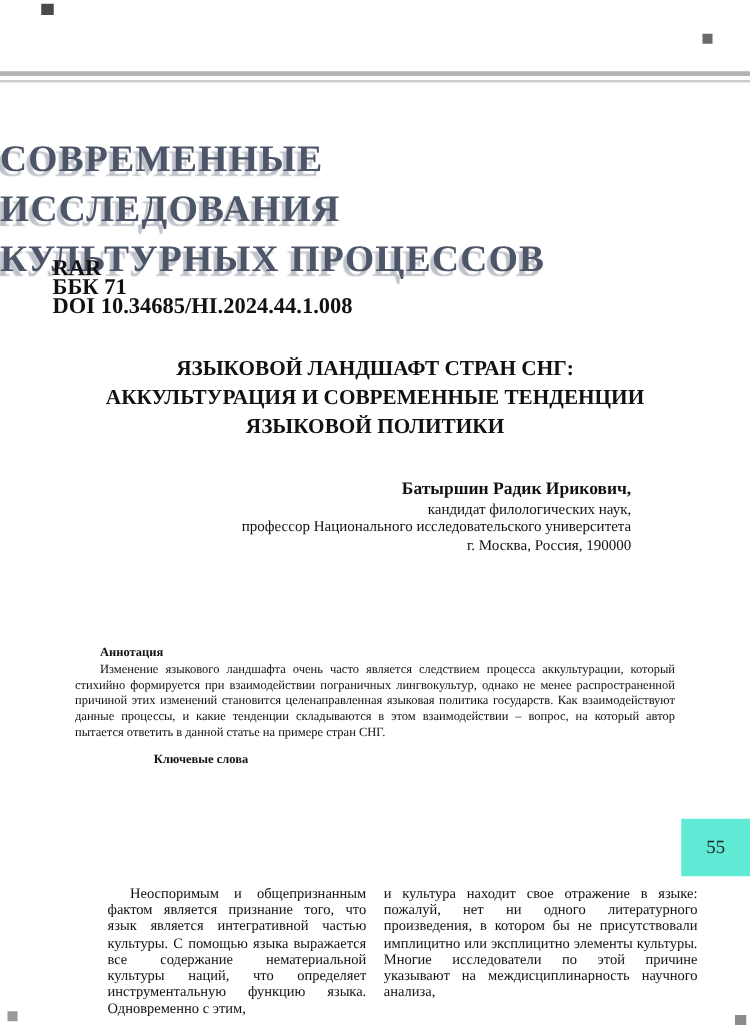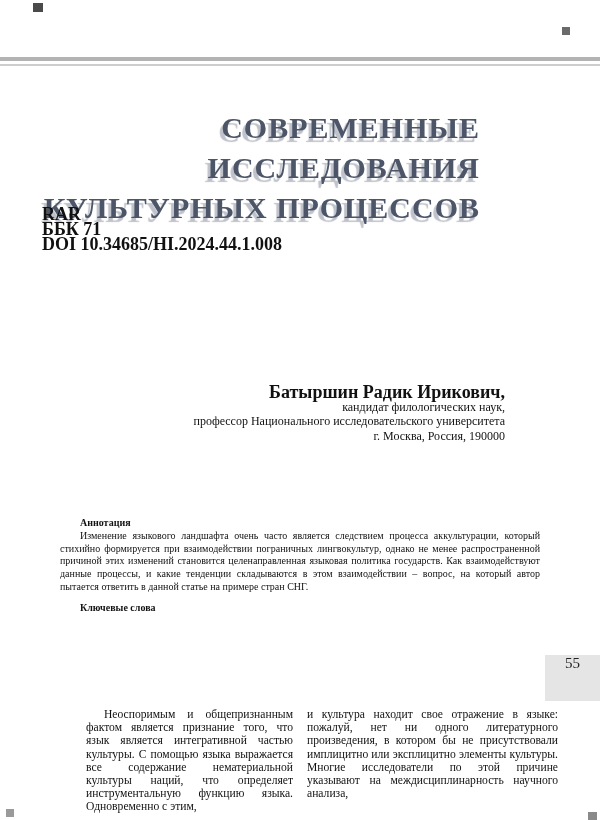--- a/index.html
+++ b/index.html
@@ -18,21 +18,21 @@
   .mark-bl{left:6px;top:809px;width:8px;height:8px;background:#9a9a9a;}
   .mark-br{left:588px;top:812px;width:9px;height:8px;background:#8a8a8a;}
 
   .toprule{position:absolute;left:0;top:57px;width:600px;}
   .toprule .rule-thick{height:4px;background:#b3b3b3;}
   .toprule .rule-gap{height:3px;background:#ffffff;}
   .toprule .rule-thin{height:2px;background:#cdcdcd;}
 
   .journal-title{
     position:absolute;left:0;top:108px;width:480px;
-    text-align:right;
+    text-align:left;
     font-size:30px;font-weight:bold;line-height:40px;
     letter-spacing:1px;
     color:#4d5668;
     text-shadow:-3px 4px 1px #bfc2ca;
     margin:0;
   }
 
   .meta-block{
     position:absolute;left:42px;top:207px;
     font-size:18px;font-weight:bold;line-height:15px;
@@ -44,35 +44,35 @@
     text-align:center;
     font-size:17px;font-weight:bold;line-height:23px;
     color:#121212;margin:0;
   }
 
   .author-block{
     position:absolute;right:95px;top:385px;width:400px;
     text-align:right;
     font-size:12px;line-height:14.5px;color:#111;
   }
-  .author-block .author-name{font-weight:bold;font-size:18px;}
+  .author-block .author-name{font-weight:bold;font-size:14px;}
 
   .abstract-block{
     position:absolute;left:60px;top:517px;width:480px;
     font-size:10px;line-height:12.8px;
     text-align:justify;color:#111;
   }
   .abstract-block .section-heading{font-weight:bold;text-indent:20px;}
   .abstract-block p{margin:0;text-indent:20px;}
-  .keywords-block{margin-top:8px;}
+  .keywords-block{margin-top:8px;margin-left:43px;}
 
   .page-number-box{
     position:absolute;left:545px;top:655px;width:55px;height:46px;
-    background:#e5e5e5;
-    display:flex;justify-content:center;
+    background:#5eead4;
+    display:flex;align-items:center;justify-content:center;
     font-size:15px;color:#222;
   }
 
   .body-columns{
     position:absolute;left:42px;top:708px;width:516px;
     display:flex;gap:14px;
     font-size:11.6px;line-height:13.2px;
     text-align:justify;color:#111;
   }
   .body-columns .col{width:251px;}
@@ -99,20 +99,25 @@
     <span style="display:block">СОВРЕМЕННЫЕ ИССЛЕДОВАНИЯ</span>
     <span style="display:block">КУЛЬТУРНЫХ ПРОЦЕССОВ</span>
   </h1>
 
   <div class="meta-block">
     <div>RAR</div>
     <div>ББК 71</div>
     <div>DOI 10.34685/HI.2024.44.1.008</div>
   </div>
 
+  <h2 class="article-title">
+    <span style="display:block">ЯЗЫКОВОЙ ЛАНДШАФТ СТРАН СНГ:</span>
+    <span style="display:block">АККУЛЬТУРАЦИЯ И СОВРЕМЕННЫЕ ТЕНДЕНЦИИ</span>
+    <span style="display:block">ЯЗЫКОВОЙ ПОЛИТИКИ</span>
+  </h2>
 
   <div class="author-block">
     <div class="author-name">Батыршин Радик Ирикович,</div>
     <div>кандидат филологических наук,</div>
     <div>профессор Национального исследовательского университета</div>
     <div>г. Москва, Россия, 190000</div>
   </div>
 
   <div class="abstract-block">
     <div class="section-heading">Аннотация</div>

